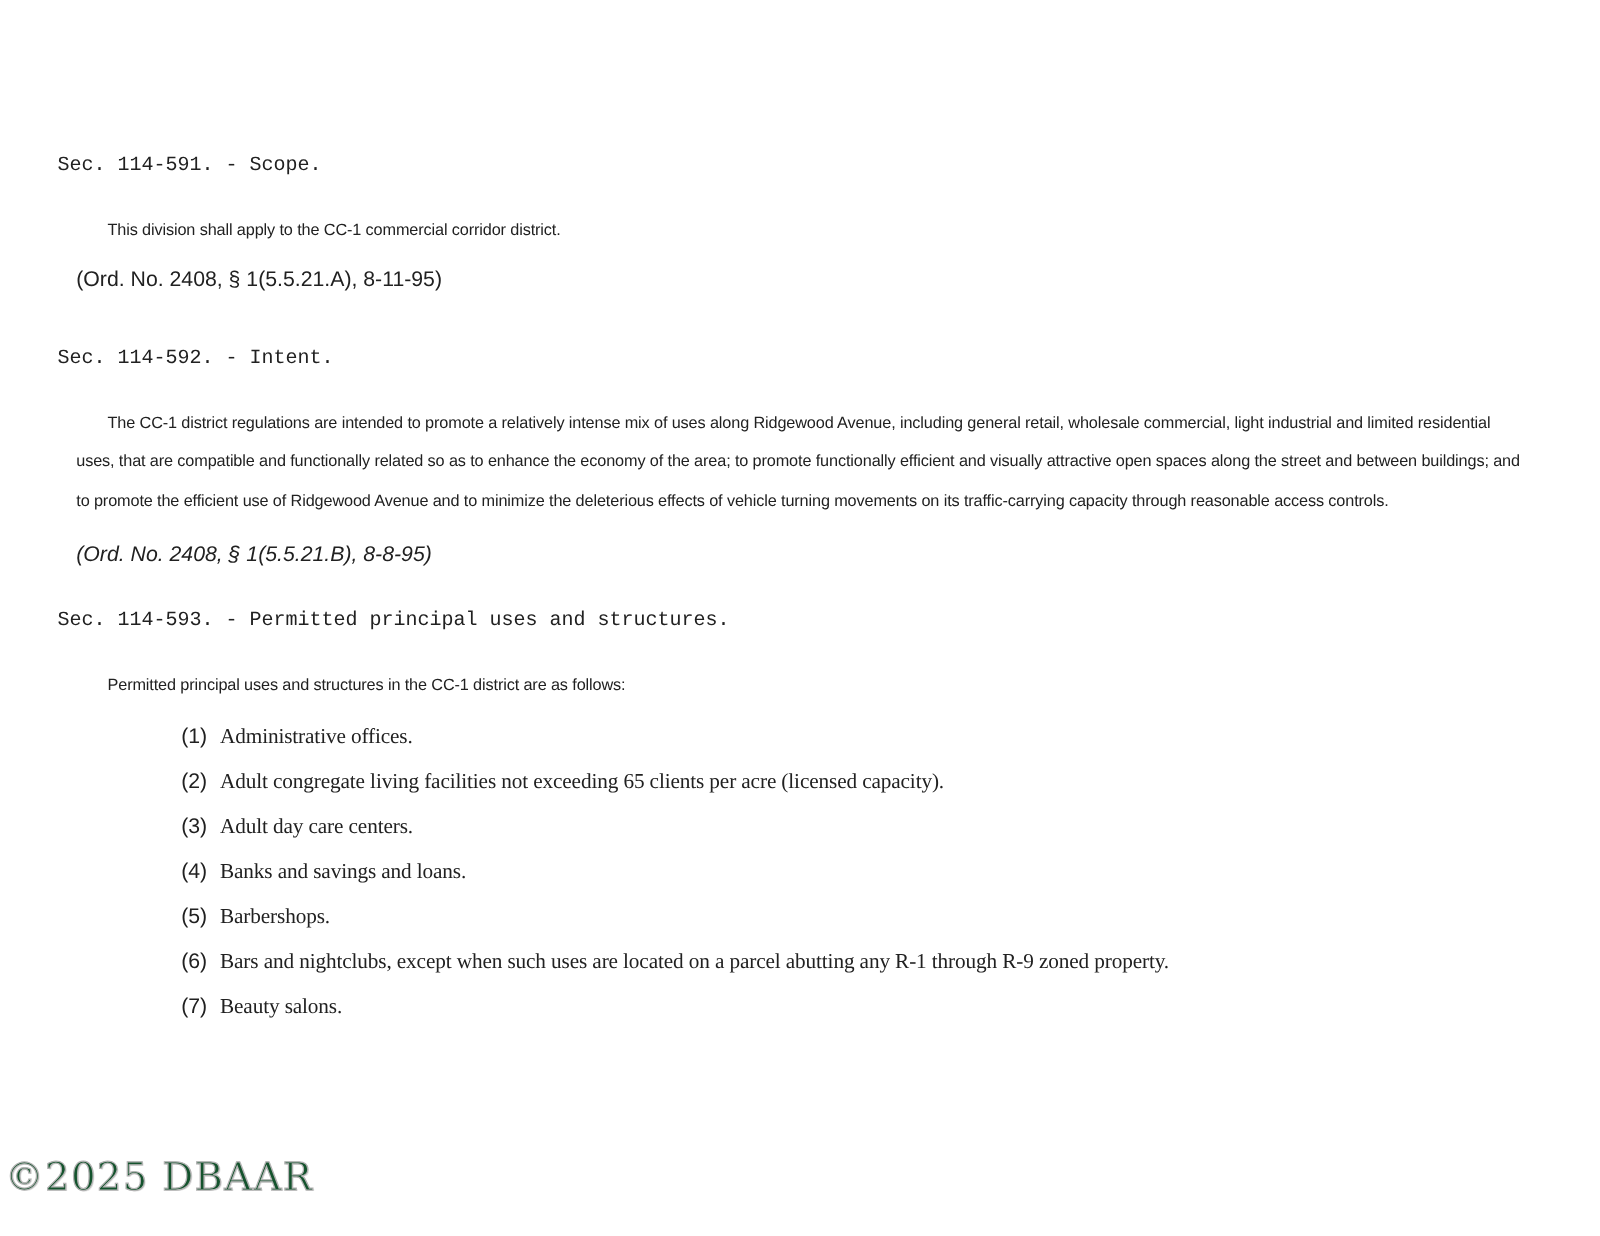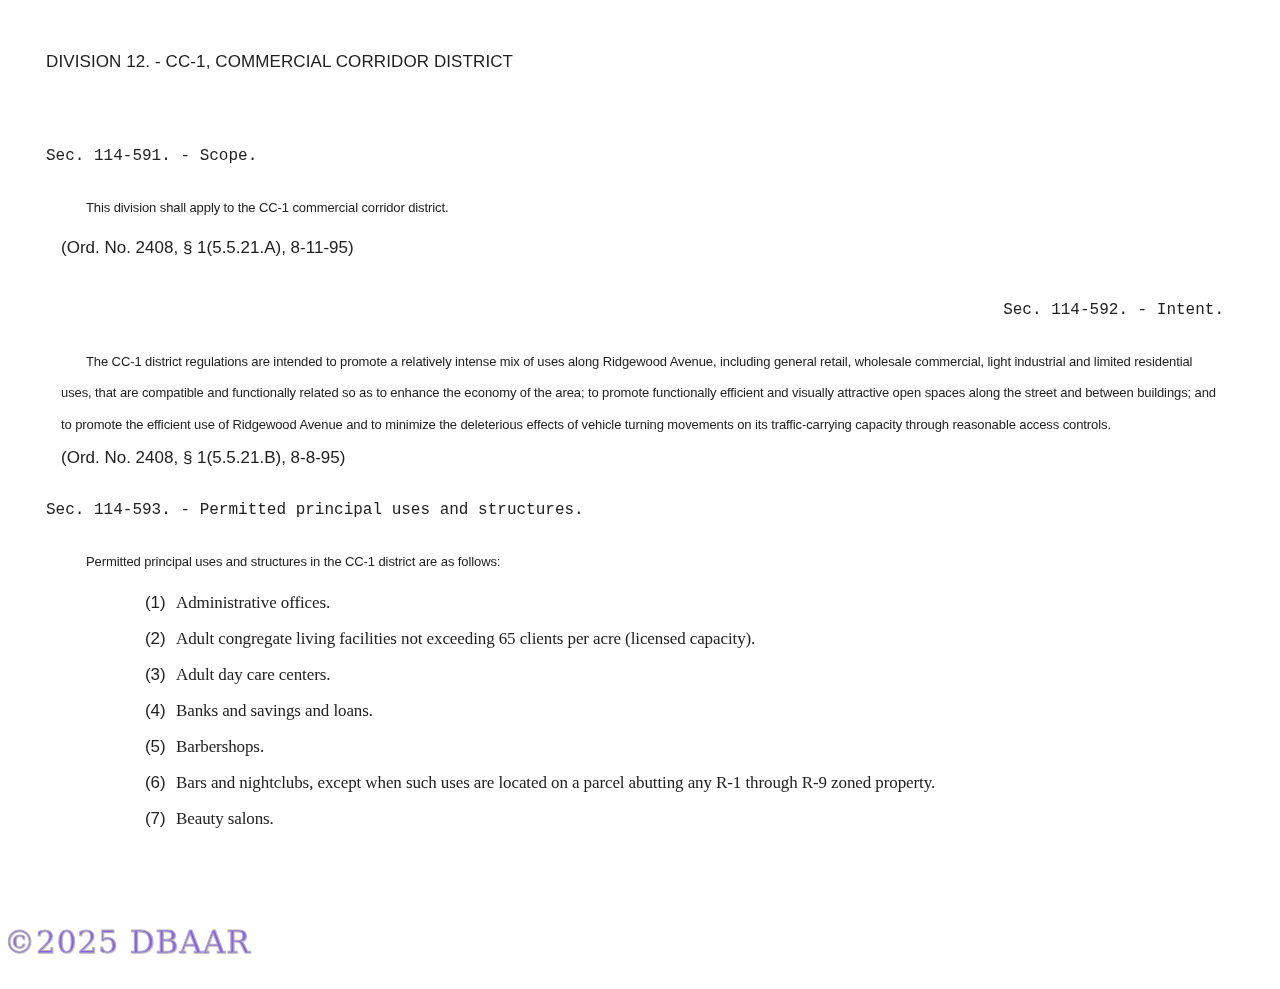--- a/index.html
+++ b/index.html
@@ -23,38 +23,38 @@
     letter-spacing: 0.1px;
     font-weight: 400;
   }
   .section-heading {
     font-size: 16px;
     line-height: 24px;
     font-weight: 400;
     font-family: Liberation Mono, monospace;
   }
   .heading-591 { margin-top: 70px; }
-  .heading-592 { margin-top: 38px; text-align: right; }
+  .heading-592 { margin-top: 38px; }
   .heading-593 { margin-top: 28px; }
   .body-para {
     margin-top: 24px;
     margin-left: 15px;
     max-width: 1162px;
     font-size: 13px;
     line-height: 31.5px;
     text-indent: 25px;
     letter-spacing: -0.1px;
   }
   .ordinance {
     margin-top: 12px;
     margin-left: 15px;
     font-size: 17px;
     line-height: 24px;
   }
-  .ordinance-b { margin-top: 6px; }
+  .ordinance-b { margin-top: 16px; font-style: italic; }
   .uses-list {
     margin-top: 13px;
     margin-left: 99px;
   }
   .list-item {
     display: flex;
     align-items: baseline;
     font-size: 17px;
     line-height: 24px;
     margin-bottom: 12px;
@@ -68,32 +68,31 @@
     max-width: 1000px;
     font-family: Liberation Serif, serif;
   }
   .watermark {
     position: absolute;
     left: 4px;
     top: 924px;
     font-family: "DejaVu Serif", "Liberation Serif", serif;
     font-size: 31px;
     letter-spacing: 1px;
-    color: #8b5cf6;
+    color: #14532d;
     -webkit-text-stroke: 1px #b3b3b3;
     text-shadow: 1px 1px 0 #e3e3e3;
     user-select: none;
   }
 </style>
 </head>
 <body>
 
 <div class="page">
 
-  <div class="doc-title">DIVISION 12. - CC-1, COMMERCIAL CORRIDOR DISTRICT</div>
 
   <div class="section-heading heading-591">Sec. 114-591. - Scope.</div>
   <div class="body-para">This division shall apply to the CC-1 commercial corridor district.</div>
   <div class="ordinance">(Ord. No. 2408, § 1(5.5.21.A), 8-11-95)</div>
 
   <div class="section-heading heading-592">Sec. 114-592. - Intent.</div>
   <div class="body-para">The CC-1 district regulations are intended to promote a relatively intense mix of uses along Ridgewood Avenue, including general retail, wholesale commercial, light industrial and limited residential uses, that are compatible and functionally related so as to enhance the economy of the area; to promote functionally efficient and visually attractive open spaces along the street and between buildings; and to promote the efficient use of Ridgewood Avenue and to minimize the deleterious effects of vehicle turning movements on its traffic-carrying capacity through reasonable access controls.</div>
   <div class="ordinance ordinance-b">(Ord. No. 2408, § 1(5.5.21.B), 8-8-95)</div>
 
   <div class="section-heading heading-593">Sec. 114-593. - Permitted principal uses and structures.</div>

